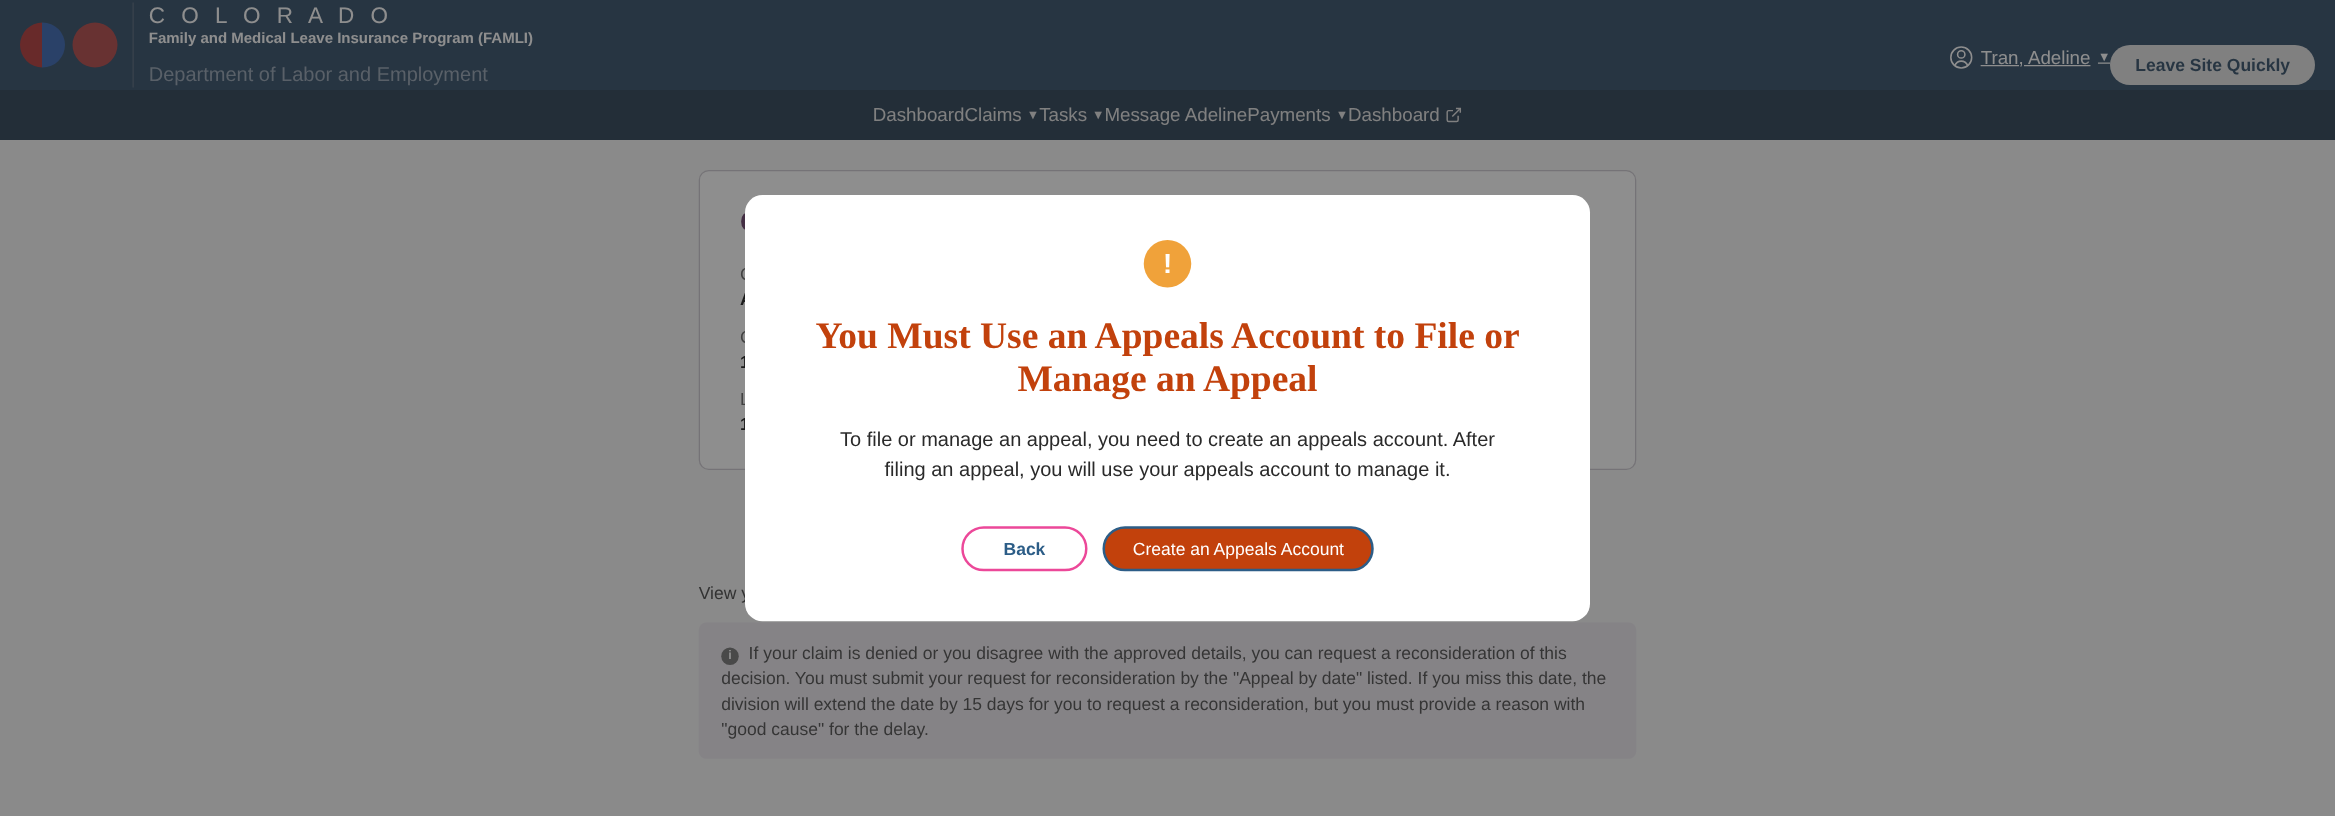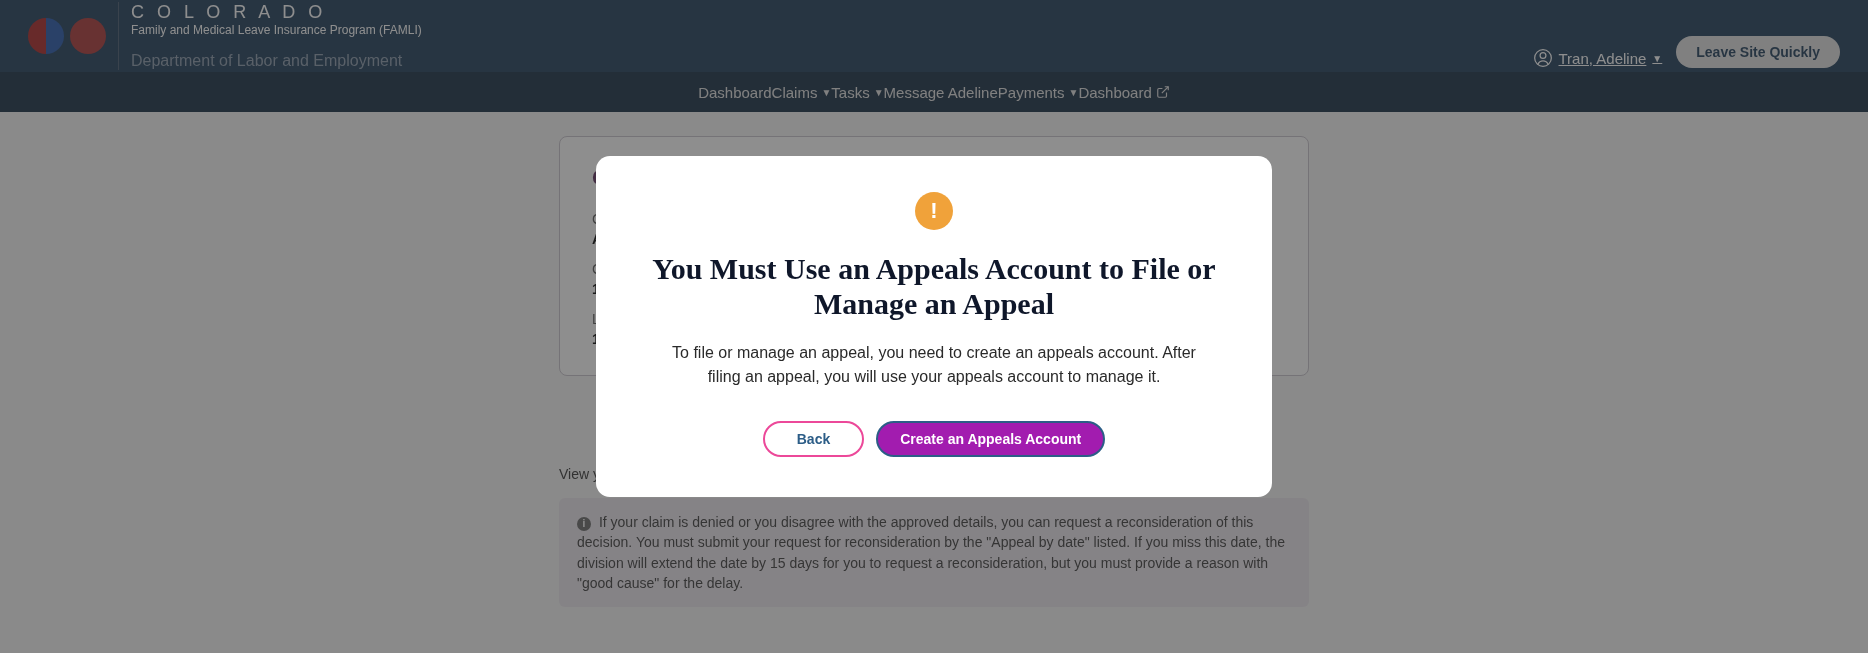--- a/index.html
+++ b/index.html
@@ -1,28 +1,28 @@
 <!DOCTYPE html>
 <html><head>
   <meta charset="utf-8">
   <style>
     * { margin: 0; padding: 0; box-sizing: border-box; }
     body { font-family: -apple-system, BlinkMacSystemFont, 'Segoe UI', sans-serif; background: #f5f5f5; width: 1868px; height: 653px; overflow: hidden; position: relative; }
     
-    .header { background: #1b3a57; height: 72px; display: flex; align-items: center; padding: 0 28px; justify-content: space-between; }
+    .header { background: #1b3a57; height: 72px; display: flex; align-items: center; padding: 0 16px; justify-content: space-between; }
     .header-left { display: flex; align-items: center; gap: 12px; }
     .logo-group { display: flex; align-items: center; gap: 6px; }
     .logo-circle { width: 36px; height: 36px; border-radius: 50%; background: #aaa; display: inline-block; }
     .logo-co { background: linear-gradient(90deg, #aa2222 50%, #2255aa 50%); }
     .logo-cdle { background: #aa3333; }
     .brand-text { color: #fff; padding-left: 12px; border-left: 1px solid #455a70; }
     .brand-title { font-size: 18px; letter-spacing: 4px; font-weight: 300; }
-    .brand-subtitle { font-size: 12px; line-height: 1.2; font-weight: 400; }
+    .brand-subtitle { font-size: 12px; line-height: 1.2; font-weight: 700; }
     .brand-dept { font-size: 16px; color: #8a9aab; margin-top: 14px; }
-    .header-right { display: flex; align-items: flex-end; gap: 14px; color: #fff; margin-top: 32px; }
+    .header-right { display: flex; align-items: flex-start; color: #fff; margin-top: 32px; }
     .user-link { text-decoration: underline; font-size: 15px; display: flex; align-items: center; gap: 6px; }
     .caret { font-size: 10px; }
     .leave-site-btn { background: #e0e0e0; color: #1b3a57; font-weight: 700; border-radius: 20px; padding: 8px 20px; font-size: 14px; border: none; cursor: pointer; }
     
     .navbar { background: #122a40; height: 40px; display: flex; align-items: center; justify-content: center; }
     .nav-item { color: #e0e0e0; font-size: 15px; display: flex; align-items: center; gap: 4px; cursor: pointer; }
     .nav-caret { font-size: 10px; }
     .ext-icon { width: 14px; height: 14px; display: inline-block; }
     
     .main { padding: 24px 0; display: flex; flex-direction: column; align-items: center; }
@@ -33,25 +33,25 @@
     .field-value { font-weight: 700; font-size: 14px; margin-top: 4px; }
     
     .below-card { width: 750px; margin-top: 90px; }
     .view-text { font-size: 14px; color: #333; margin-bottom: 16px; }
     .info-box { background: #ece7ee; border-radius: 6px; padding: 14px 18px; font-size: 14px; color: #3a3a3a; line-height: 1.45; }
     .info-icon { display: inline-block; width: 14px; height: 14px; background: #666; color: #fff; border-radius: 50%; text-align: center; line-height: 14px; font-size: 10px; font-weight: bold; margin-right: 4px; }
     
     .modal-overlay { position: absolute; inset: 0; background: rgba(50, 50, 50, 0.55); display: flex; align-items: center; justify-content: center; }
     .modal { background: #fff; border-radius: 14px; width: 676px; padding: 36px 48px 40px; text-align: center; }
     .modal-icon { width: 38px; height: 38px; background: #f0a23a; border-radius: 50%; display: inline-flex; align-items: center; justify-content: center; color: #fff; font-size: 22px; font-weight: bold; margin-bottom: 22px; }
-    .modal-title { font-family: Georgia, 'Times New Roman', serif; font-size: 30px; font-weight: 700; color: #0f172a; line-height: 1.15; margin-bottom: 20px; }
+    .modal-title { font-family: Georgia, 'Times New Roman', serif; font-size: 30px; font-weight: 700; color: #c2410c; line-height: 1.15; margin-bottom: 20px; }
     .modal-body { font-size: 16px; color: #2a2a2a; line-height: 1.5; margin-bottom: 32px; padding: 0 12px; }
     .modal-buttons { display: flex; justify-content: center; gap: 12px; }
     .btn-back { background: #fff; border: 2px solid #ec4899; color: #2c5d87; border-radius: 22px; padding: 8px 32px; font-weight: 700; font-size: 14px; cursor: pointer; }
-    .btn-create { background: #a21caf; border: 2px solid #2c5d87; color: #fff; border-radius: 22px; padding: 8px 22px; font-weight: 700; font-size: 14px; cursor: pointer; }
+    .btn-create { background: #c2410c; border: 2px solid #2c5d87; color: #fff; border-radius: 22px; padding: 8px 22px; font-weight: 400; font-size: 14px; cursor: pointer; }
     
     .user-icon-svg { width: 20px; height: 20px; stroke: #fff; fill: none; stroke-width: 1.5; }
   </style>
 </head>
 <body>
 
 <div class="header">
   <div class="header-left">
     <div class="logo-group">
       <span class="logo-circle logo-co"></span>

